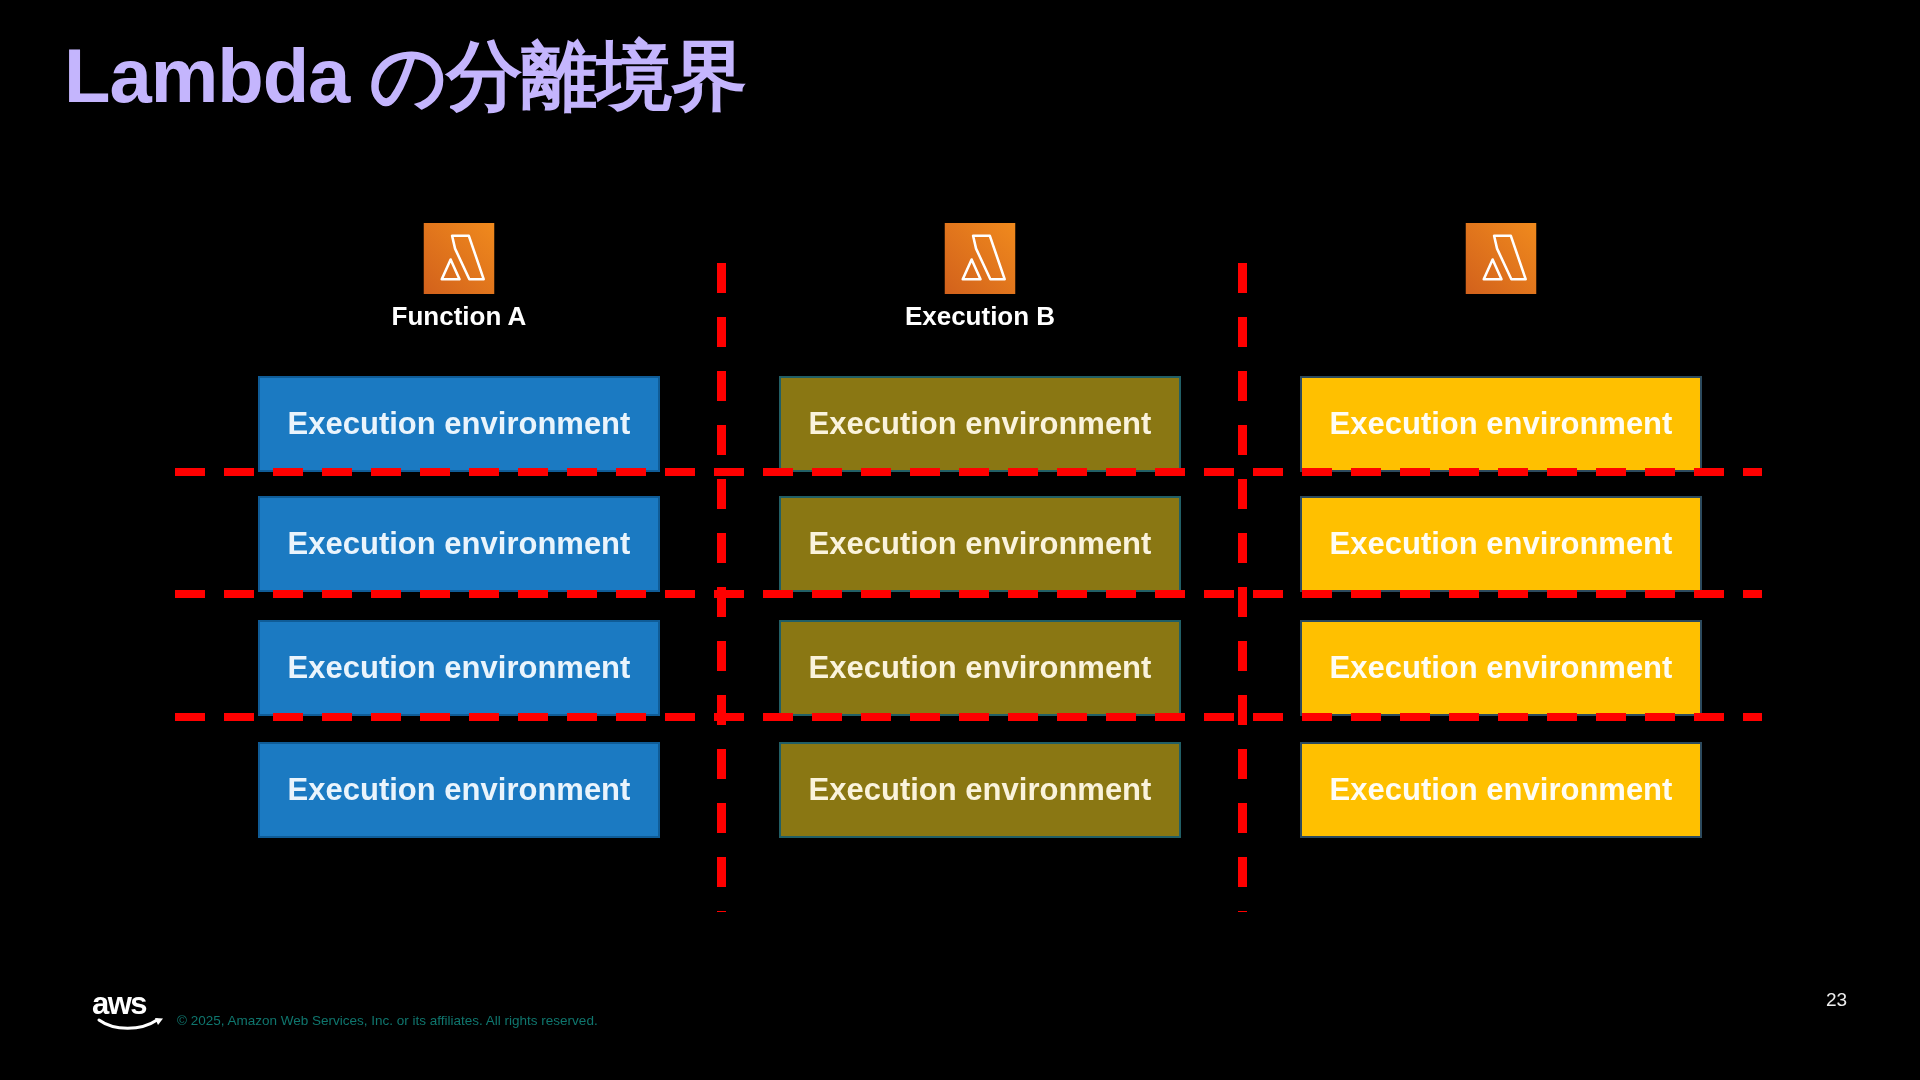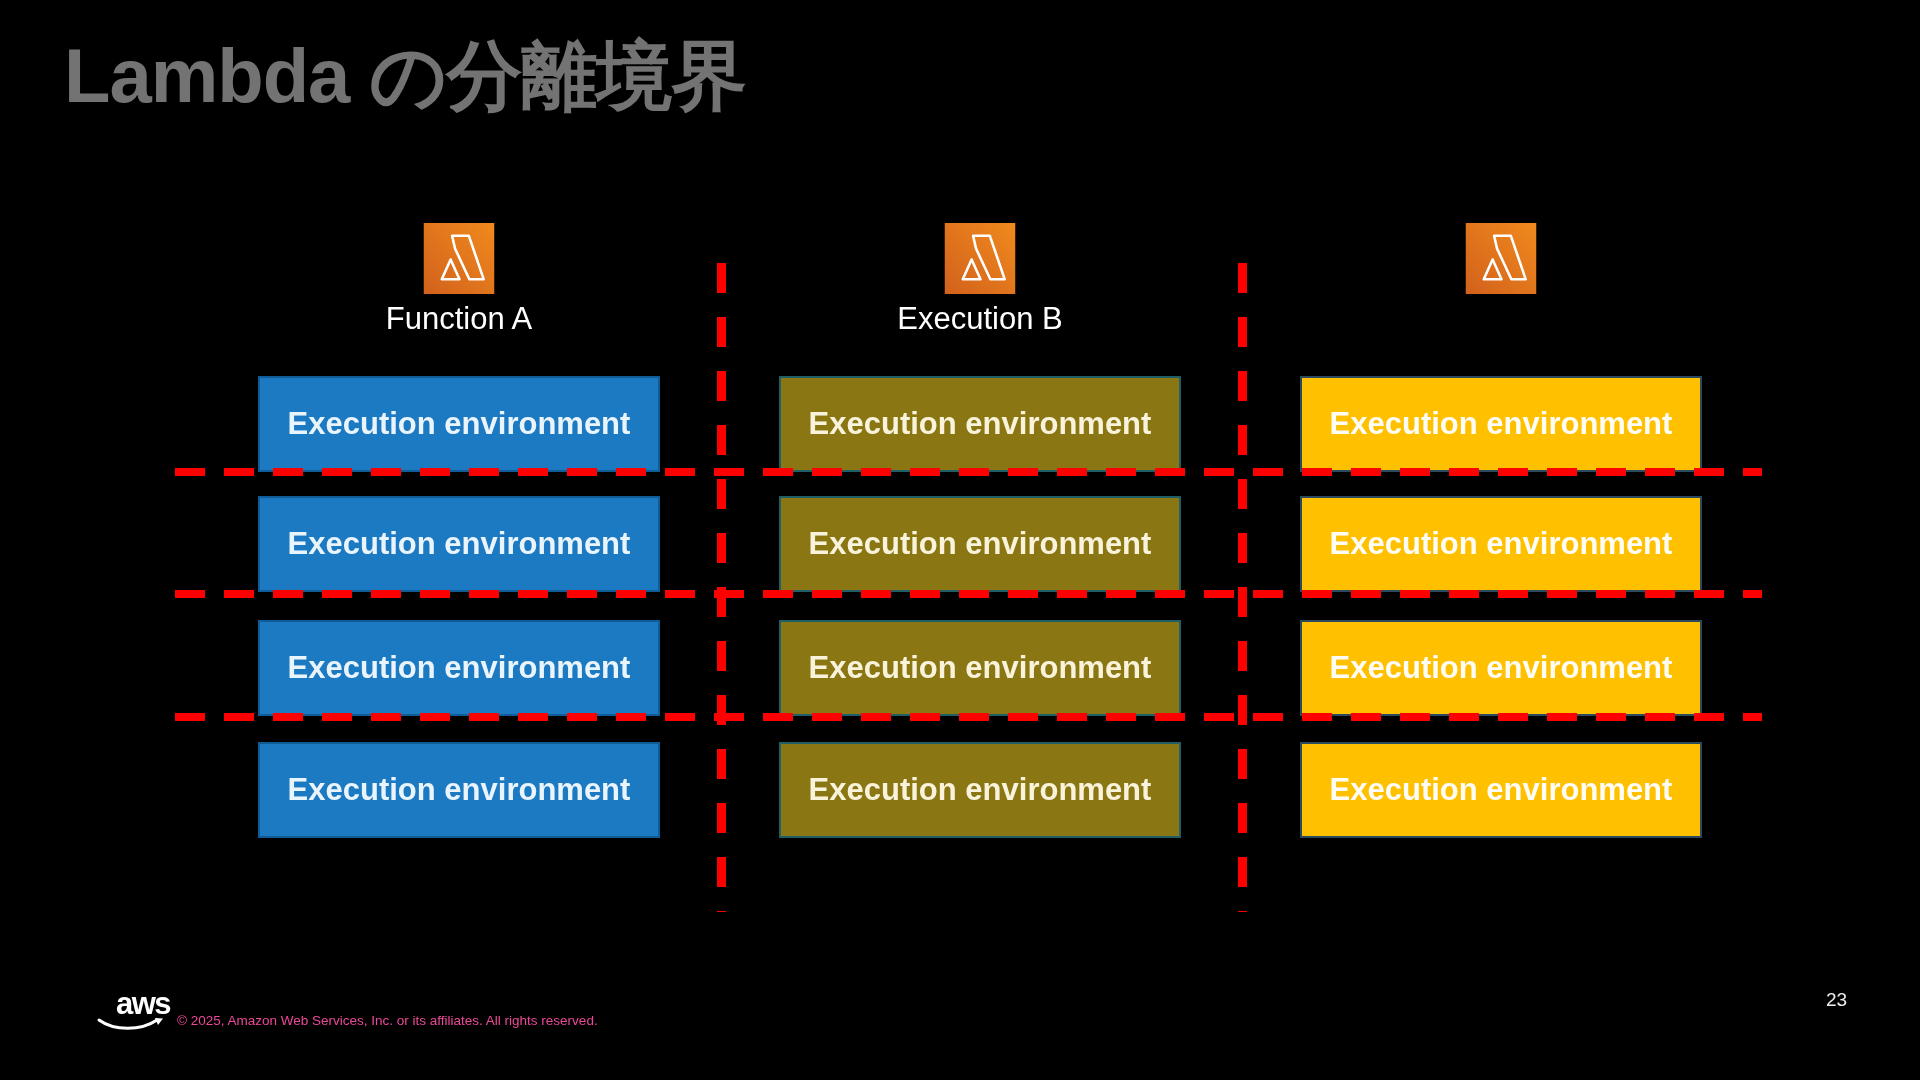--- a/index.html
+++ b/index.html
@@ -16,21 +16,21 @@
   }
   .slide{position:absolute;inset:0;}
 
   .title{
     position:absolute;
     left:64px;
     top:26px;
     font-size:76px;
     font-weight:800;
     letter-spacing:-1px;
-    color:#737373;
+    color:#c4b5fd;
     white-space:nowrap;
   }
 
   
   .fcol{
     position:absolute;
     top:205px;
     width:402px;
     height:620px;
   }
@@ -46,22 +46,22 @@
     width:71px;
     height:71px;
     display:block;
   }
 
   .fcol-label{
     position:absolute;
     top:96px;
     width:100%;
     text-align:center;
-    font-size:31px;
-    font-weight:400;
+    font-size:26px;
+    font-weight:700;
     color:#FFFFFF;
   }
 
   .ee-box{
     position:absolute;
     width:100%;
     height:96px;
     background:var(--fill,#1B7AC2);
     border:2px solid var(--border,#0E5A95);
     color:var(--text,#fff);
@@ -97,37 +97,37 @@
   }
   .vline-1{left:717px;}
   .vline-2{left:1238px;}
 
   
   .aws-logo{
     position:absolute;
     left:92px;
     top:988px;
     width:78px;
-    text-align:right;
+    text-align:left;
   }
   .aws-logo-text{
     font-size:31px;
     font-weight:700;
     letter-spacing:-1.5px;
     line-height:1;
     color:#FFFFFF;
   }
   .aws-smile{display:block;margin:-2px auto 0;}
 
   .copyright{
     position:absolute;
     left:177px;
     top:1013px;
     font-size:13.5px;
-    color:#ec4899;
+    color:#0f766e;
   }
   .page-number{
     position:absolute;
     left:1826px;
     top:989px;
     font-size:19px;
     color:#EDEDED;
   }
 </style>
 </head>

